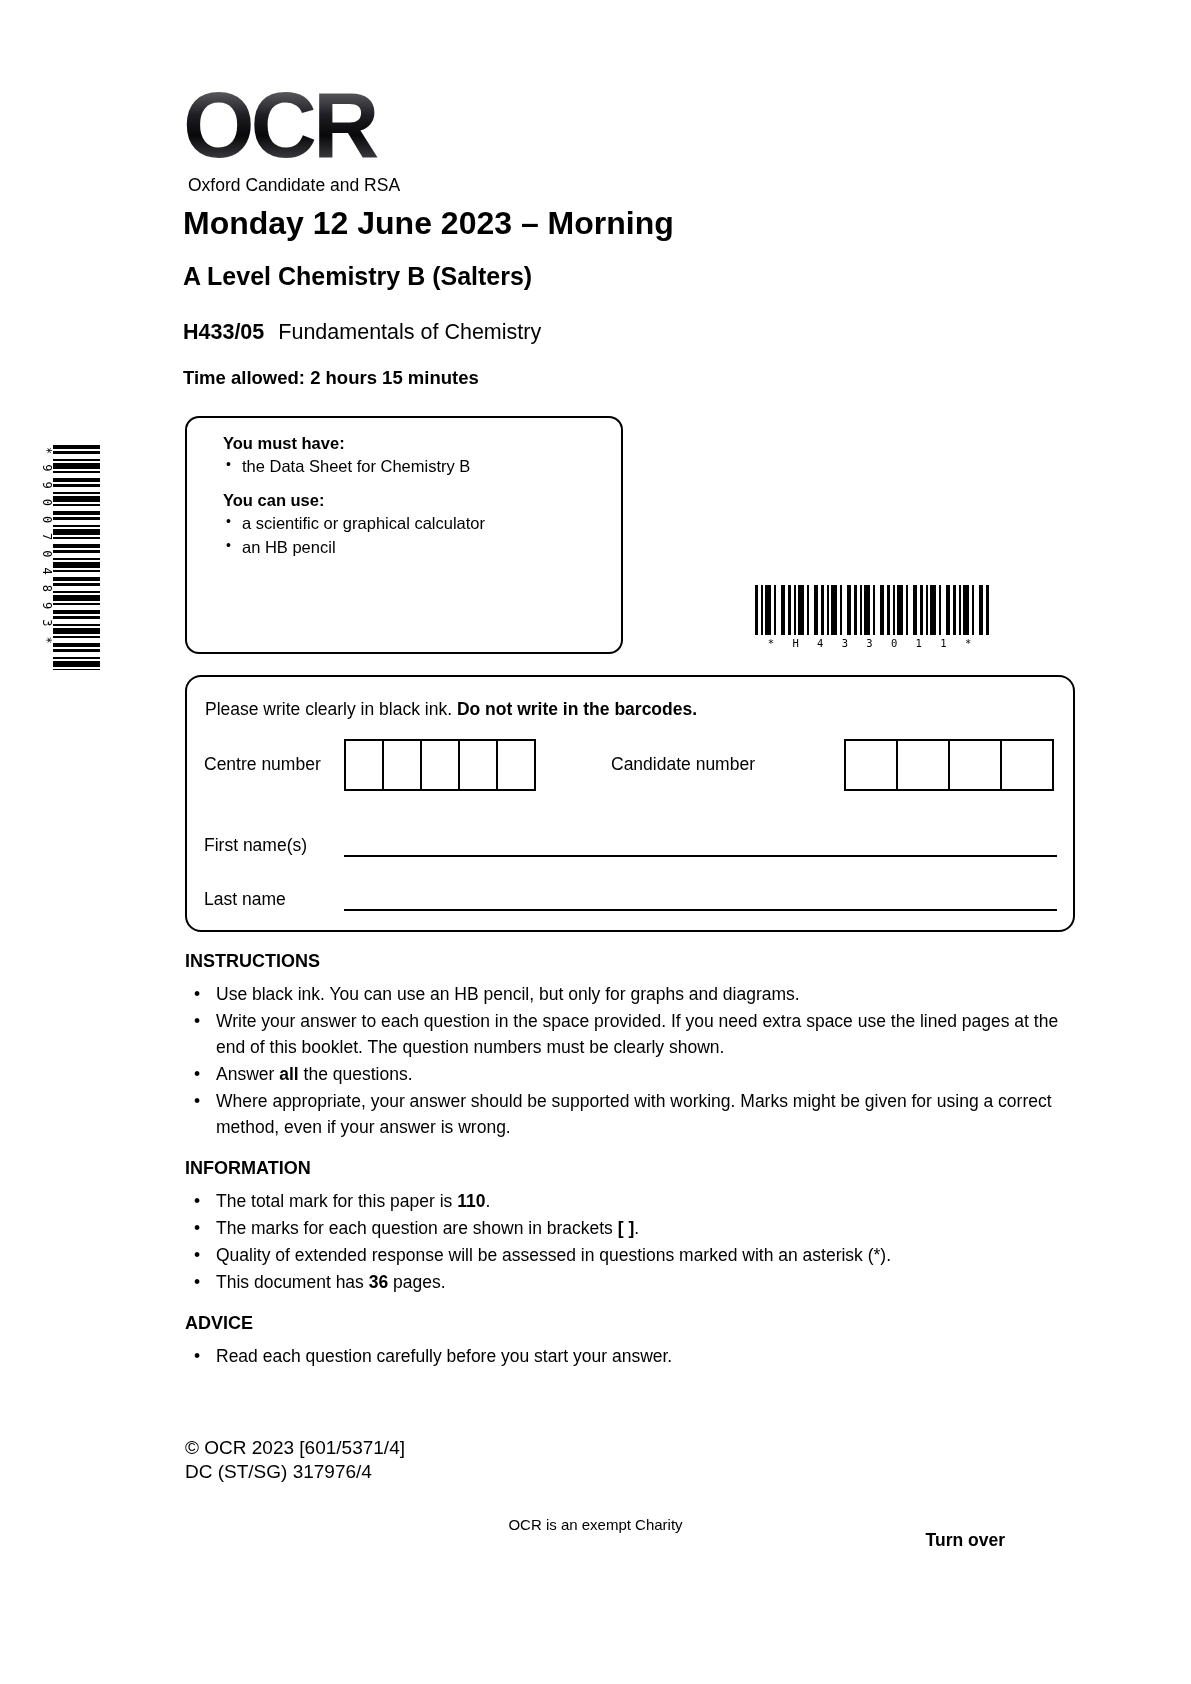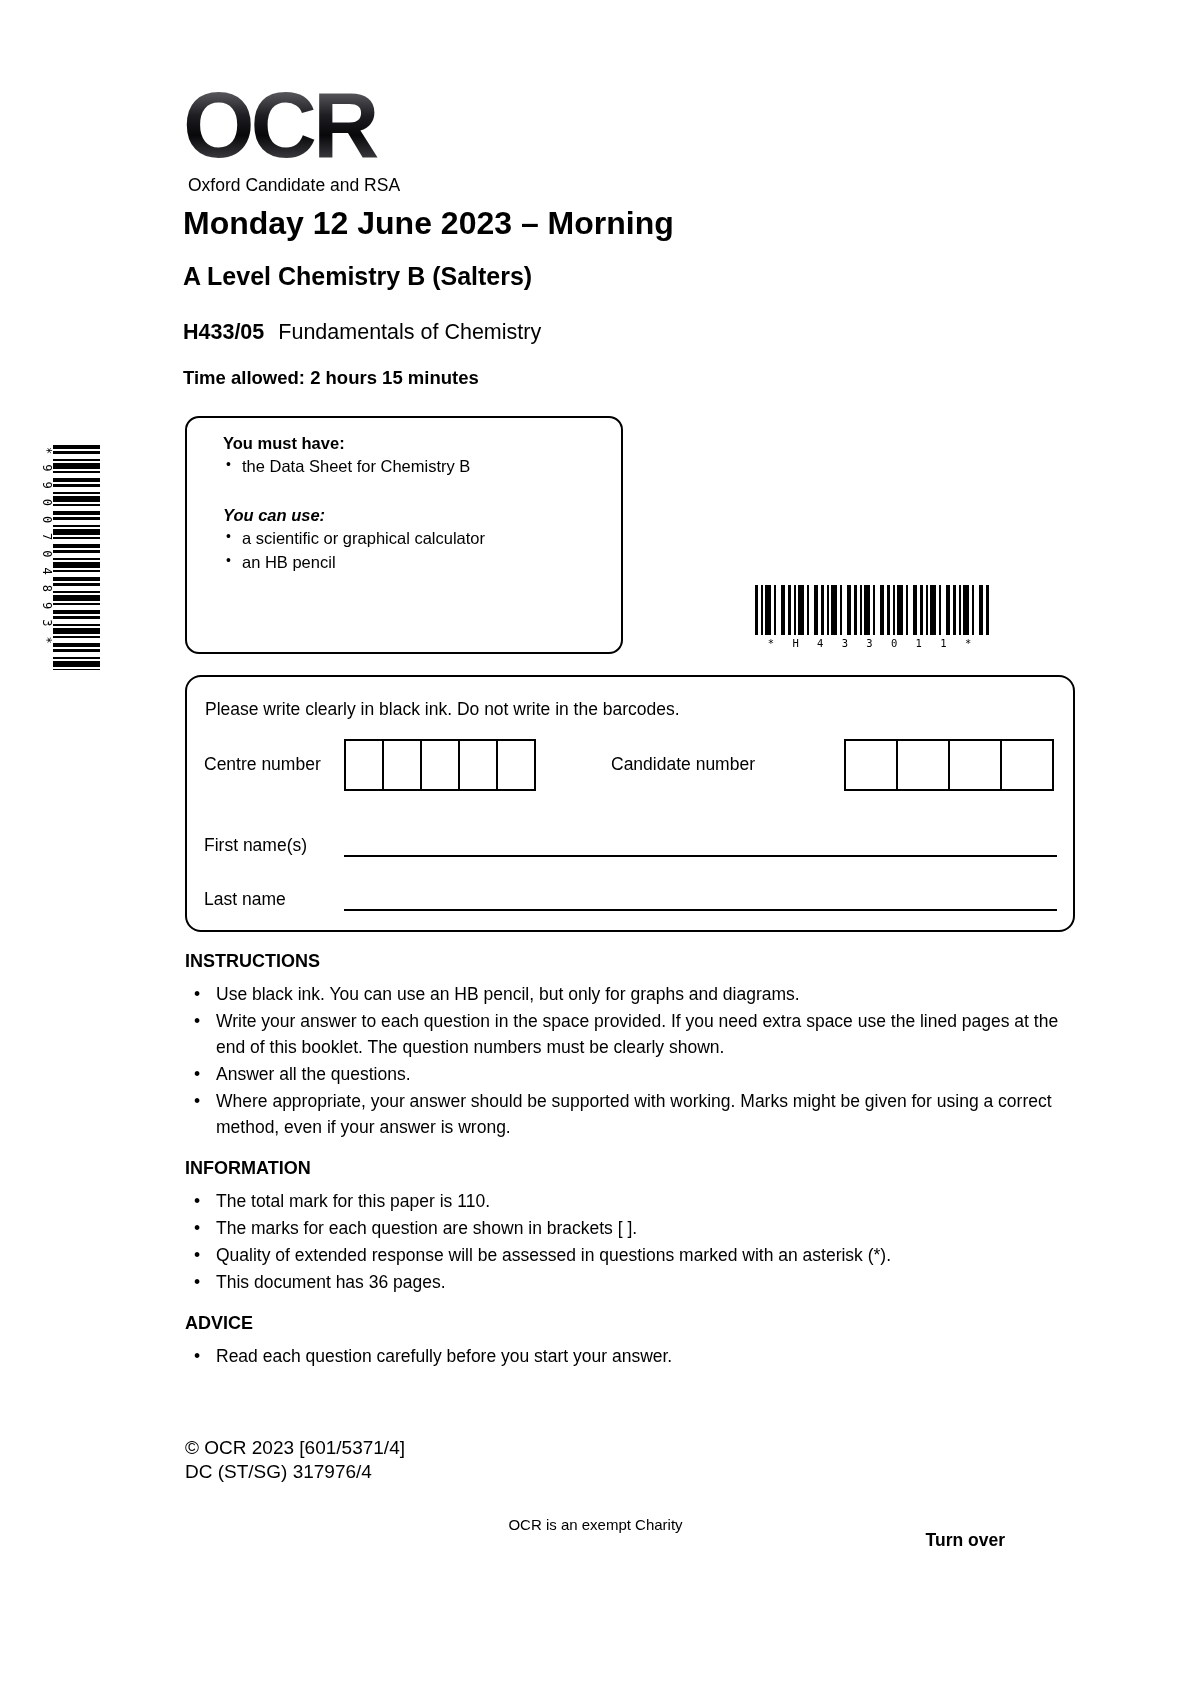--- a/index.html
+++ b/index.html
@@ -34,21 +34,21 @@
   .doc-paper-line .name { margin-left:14px; }
   .doc-time         { position:absolute; left:183px; top:367px; font-size:18.5px; font-weight:bold; }
 
   
   .materials-box {
     position:absolute; left:185px; top:416px; width:438px; height:238px;
     border:2.5px solid #000; border-radius:14px;
     padding:14px 36px; font-size:16.5px; line-height:1.42;
   }
   .materials-box .mb-label { font-weight:bold; }
-  .materials-box .mb-label.second { margin-top:25px;font-style:italic; }
+  .materials-box .mb-label.second { margin-top:10px; }
   .mlist { list-style:none; margin:0; padding:0; }
   .mlist li { position:relative; padding-left:19px; }
   .mlist li::before { content:"•"; position:absolute; left:3px; top:0; font-size:14px; }
 
   
   .vbarcode {
     position:absolute; left:53px; top:445px; width:47px; height:225px;
     background:repeating-linear-gradient(180deg,
       #000 0 4px, #fff 4px 6px, #000 6px 9px, #fff 9px 14px,
       #000 14px 16px, #fff 16px 18px, #000 18px 24px, #fff 24px 26px,
@@ -78,21 +78,21 @@
     position:absolute; left:185px; top:675px; width:890px; height:257px;
     border:2.5px solid #000; border-radius:16px; background:#fff;
   }
   .cd-instruction { position:absolute; left:18px; top:22px; font-size:17.5px; }
   .cd-label { position:absolute; font-size:17.5px; }
   .cells { position:absolute; display:flex; }
   .cell { width:40px; height:52px; border:2px solid #000; background:#fff; margin-left:-2px; }
   .cell:first-child { margin-left:0; }
   .cells.cand .cell { width:54px; }
   .write-line { position:absolute; height:0; border-bottom:2px solid #000; }
-  .b { font-weight:normal; }
+  .b { font-weight:bold; }
 
   
   .section { position:absolute; left:185px; width:882px; font-size:17.5px; line-height:26px; }
   .section h2 { margin:0 0 7px 0; font-size:18px; line-height:26px; }
   .blist { list-style:none; margin:0; padding:0; }
   .blist li { position:relative; padding-left:31px; margin-bottom:1px; }
   .blist li::before { content:"•"; position:absolute; left:9px; top:0; }
 
   
   .footer-left  { position:absolute; left:185px; top:1436px; font-size:19px; line-height:24px; }

